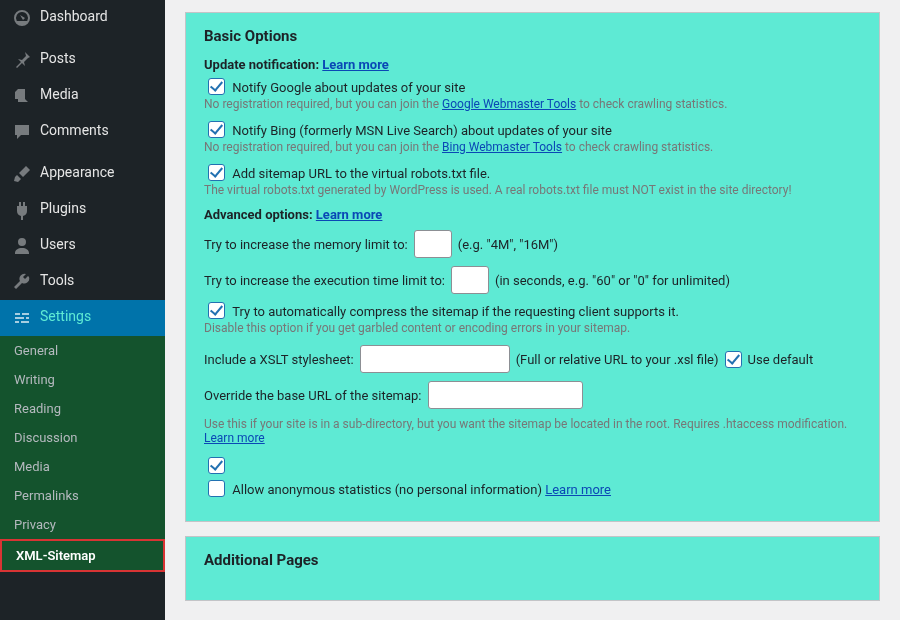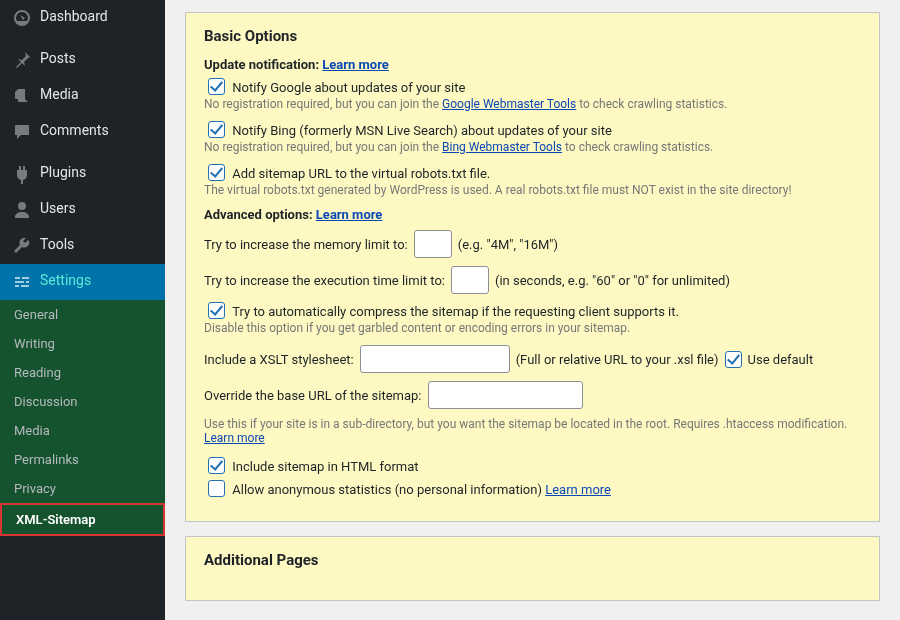--- a/index.html
+++ b/index.html
@@ -12,21 +12,21 @@
   .menu-item .icon svg { width: 20px; height: 20px; fill: #a7aaad; }
   .menu-item.current { background: #0073aa; color: #5eead4; position: relative; }
   .menu-item.current .icon svg { fill: #fff; }
   .menu-item.current::after { content: ""; position: absolute; right: -8px; top: 50%; margin-top: -8px; border: 8px solid transparent; border-right-color: #f0f0f1; }
   .menu-sep { height: 6px; }
   .submenu { background: #14532d; }
   .submenu .sub-item { padding: 7px 12px 7px 14px; color: #b4b9be; font-size: 13px; cursor: pointer; }
   .submenu .sub-item.active { color: #fff; font-weight: 600; border: 2px solid #d83434; }
   
   .content { flex: 1; padding: 0 20px 20px 20px; overflow: auto; }
-  .panel { background: #fef9c3; border: 1px solid #c3c4c7; margin-top: 12px; padding: 14px 18px 22px 18px; }
+  .panel { background: #5eead4; border: 1px solid #c3c4c7; margin-top: 12px; padding: 14px 18px 22px 18px; }
   .panel h2 { font-size: 15px; font-weight: 700; color: #1d2327; margin-bottom: 12px; }
   .section-label { font-weight: 700; color: #1d2327; margin-bottom: 6px; }
   .section-label a, .link { color: #0a48b5; text-decoration: underline; cursor: pointer; }
   .field { margin: 6px 0 2px 4px; color: #1d2327; }
   .field label { margin-left: 4px; }
   .help { color: #777; font-size: 12px; margin: 2px 0 10px 0; }
   .help a { color: #0a48b5; text-decoration: underline; }
   input[type="checkbox"] { appearance: none; width: 17px; height: 17px; border: 1px solid #2271b1; border-radius: 3px; vertical-align: -3px; position: relative; background: #fff; cursor: pointer; }
   input[type="checkbox"]:checked::after { content: ""; position: absolute; left: 4px; top: 0px; width: 5px; height: 10px; border: solid #2271b1; border-width: 0 2px 2px 0; transform: rotate(40deg); }
   input[type="text"] { border: 1px solid #8c8f94; border-radius: 3px; padding: 3px 6px; font-size: 13px; height: 28px; background: #fff; }
@@ -69,20 +69,28 @@
           <svg viewBox="0 0 20 20">
             <path d="M3 3h14v10H9l-4 4v-4H3z"></path>
           </svg>
         </span>
       <span>Comments</span>
     </div>
     <div class="menu-sep"></div>
     <div class="menu-item">
       <span class="icon">
           <svg viewBox="0 0 20 20">
+            <path d="M14 2l4 4-7 7-4-4zM5 11l4 4-3 3-4-1 1-4z"></path>
+          </svg>
+        </span>
+      <span>Appearance</span>
+    </div>
+    <div class="menu-item">
+      <span class="icon">
+          <svg viewBox="0 0 20 20">
             <path d="M7 2v4H5v5a5 5 0 0 0 4 4.9V20h2v-4.1A5 5 0 0 0 15 11V6h-2V2h-2v4H9V2z"></path>
           </svg>
         </span>
       <span>Plugins</span>
     </div>
     <div class="menu-item">
       <span class="icon">
           <svg viewBox="0 0 20 20">
             <path d="M10 10a4 4 0 1 0-4-4 4 4 0 0 0 4 4zm0 2c-4 0-7 2-7 5v1h14v-1c0-3-3-5-7-5z"></path>
           </svg>
@@ -182,21 +190,20 @@
       <div class="row-inline">
         <span>Override the base URL of the sitemap:</span>
         <input type="text" style="width: 155px;">
       </div>
       <p class="help">
         <span>Use this if your site is in a sub-directory, but you want the sitemap be located in the root. Requires .htaccess modification. </span><a>Learn more</a>
       </p>
 
       <div class="field" style="margin-top:12px">
         <input type="checkbox" checked="" style="">
-        <label>Include sitemap in HTML format</label>
       </div>
 
       <div class="field">
         <input type="checkbox" style="">
         <label><span>Allow anonymous statistics (no personal information) </span><a class="link">Learn more</a></label>
       </div>
     </div>
 
     <div class="panel additional">
       <h2>Additional Pages</h2>

